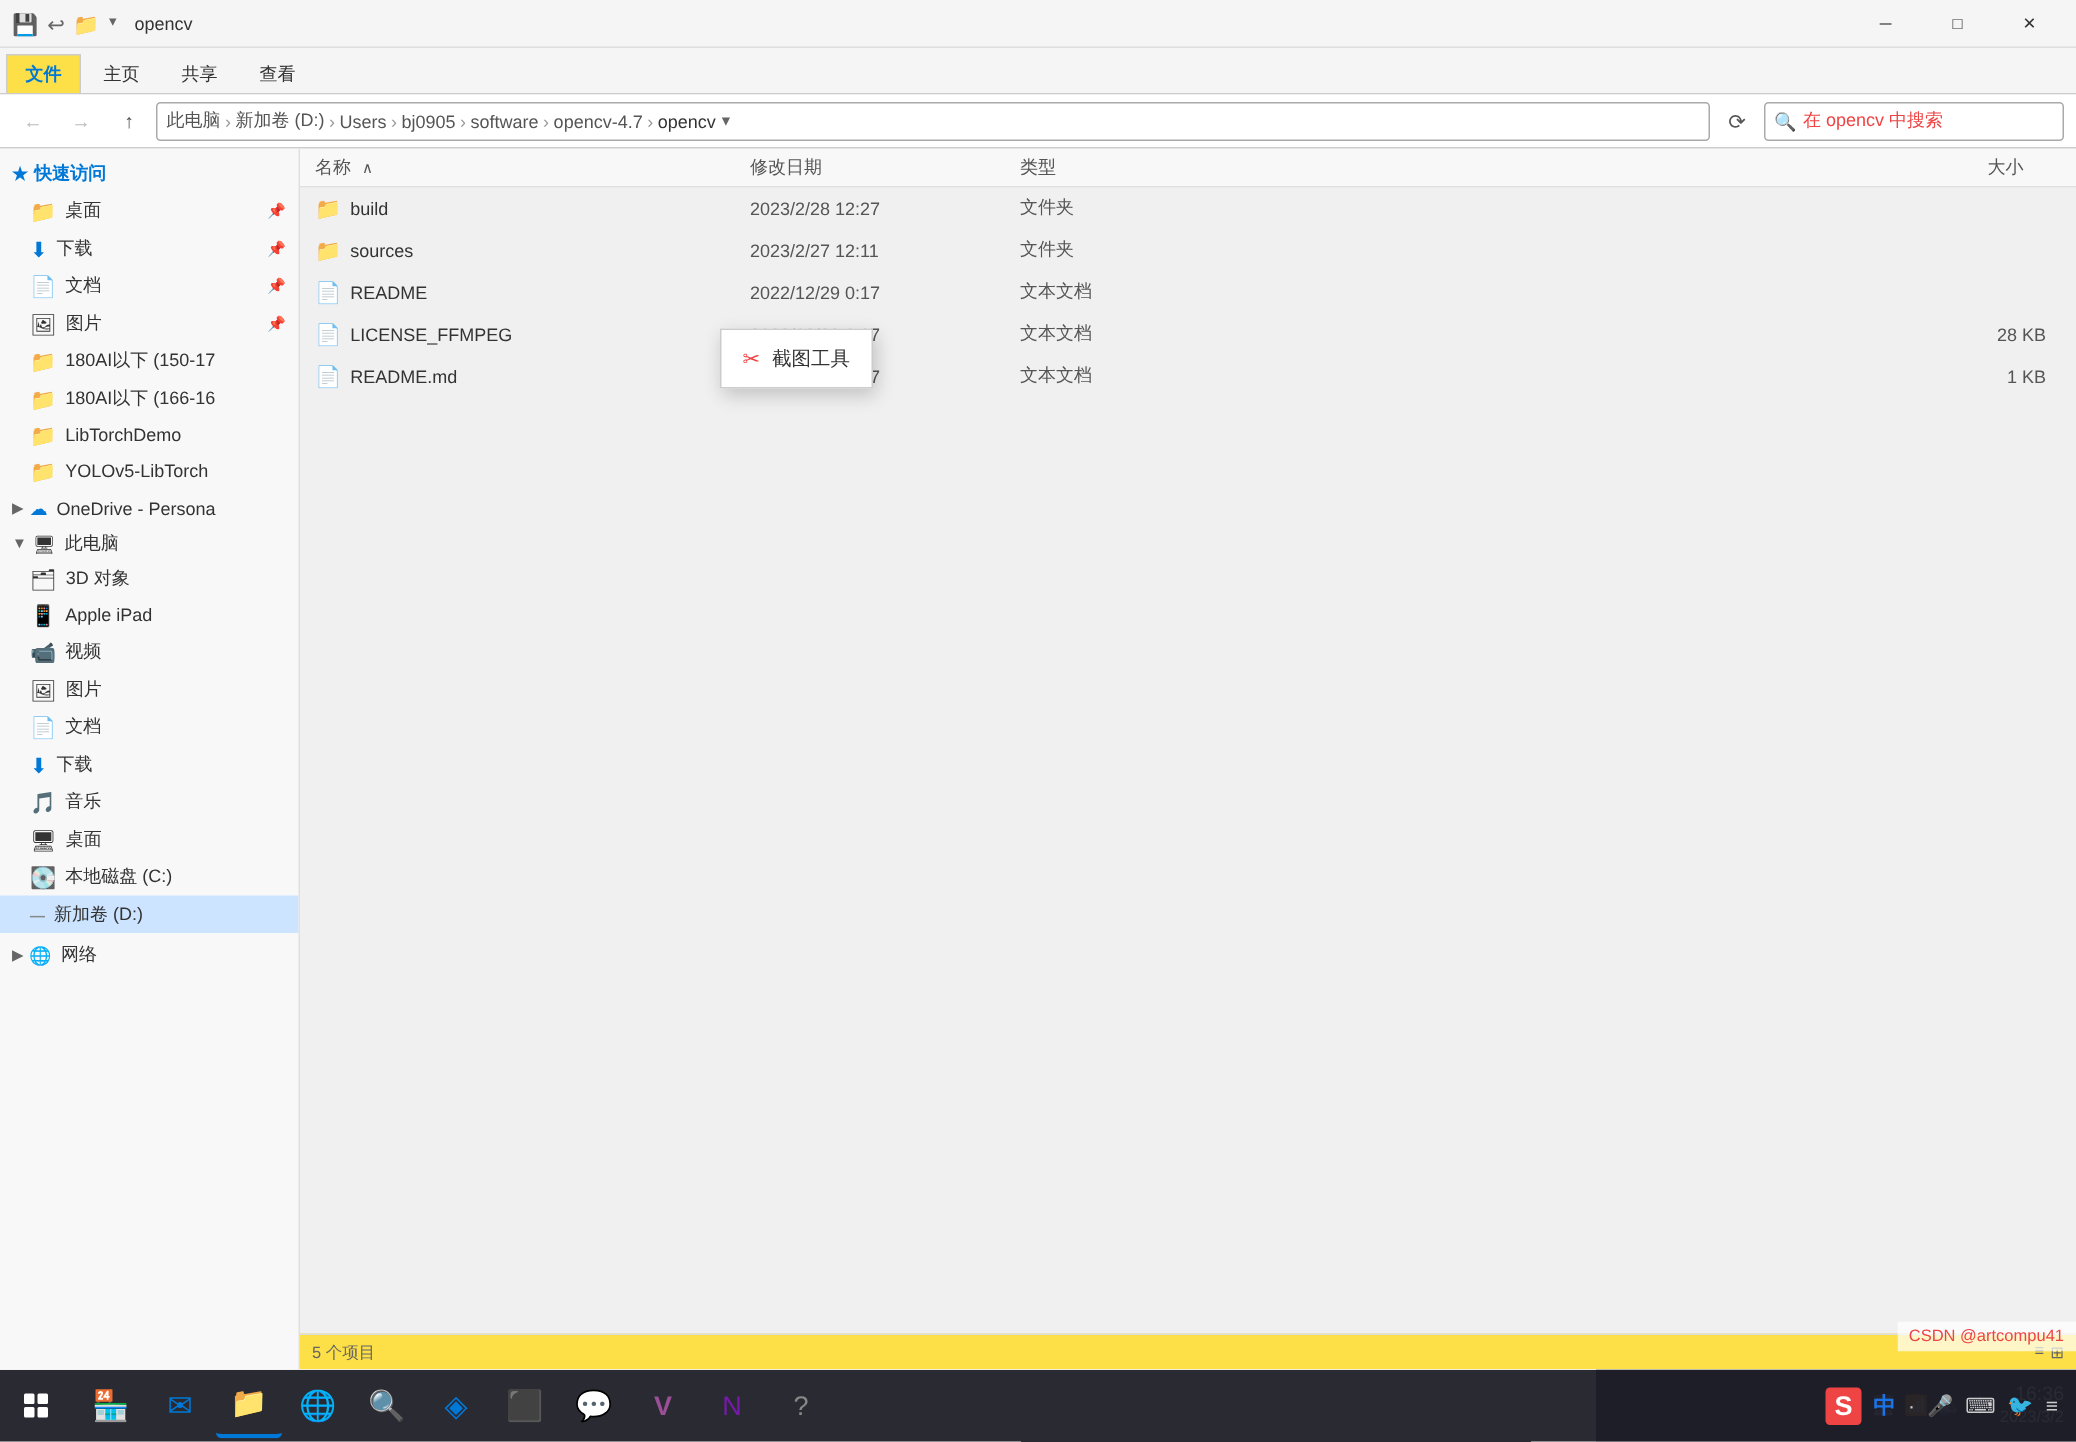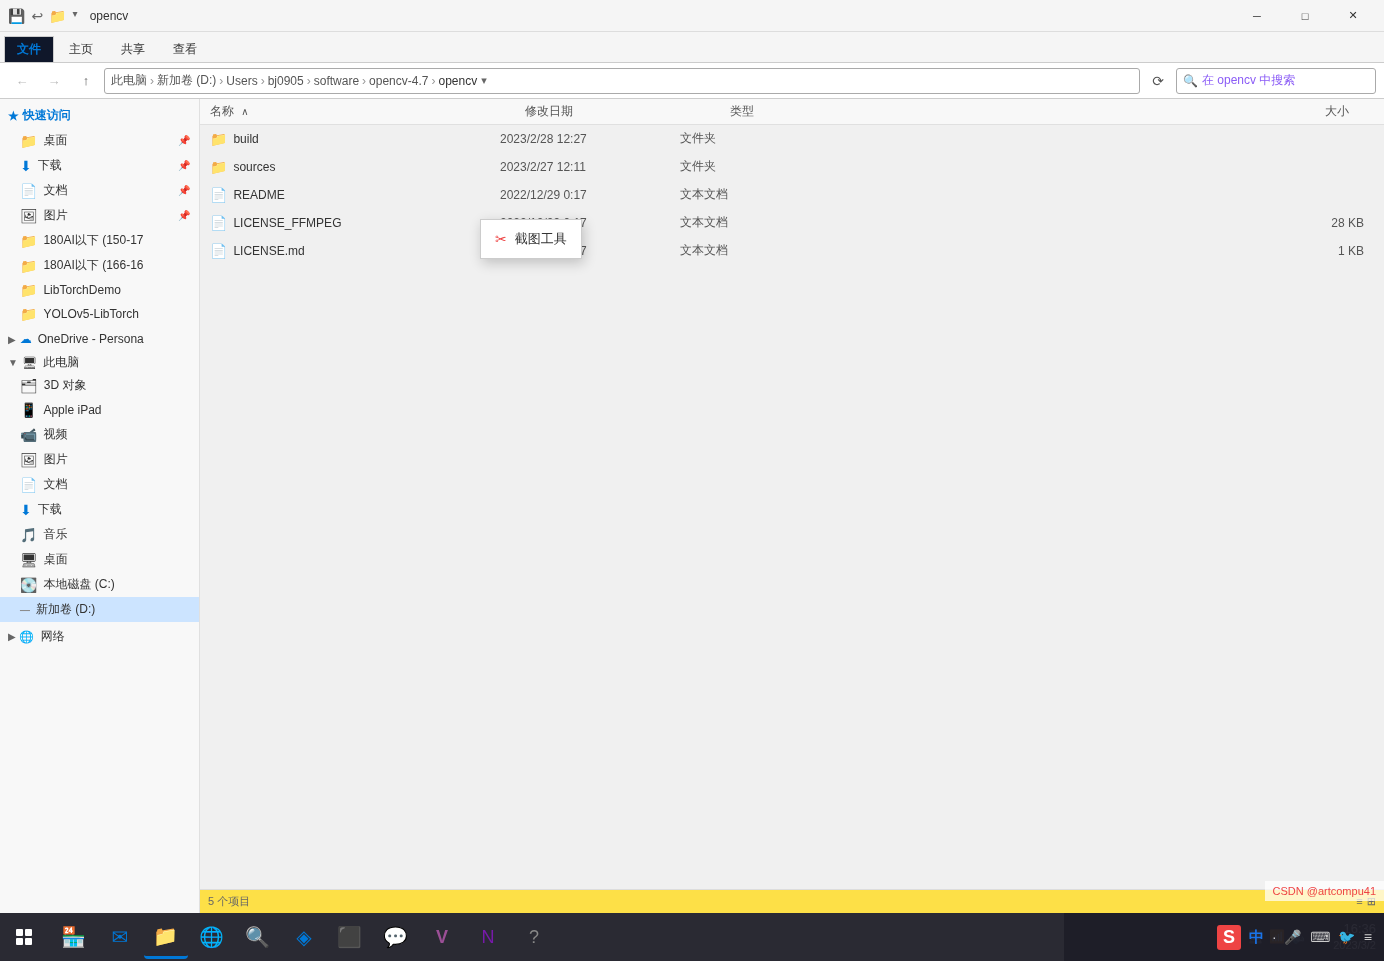--- a/index.html
+++ b/index.html
@@ -35,21 +35,21 @@
       padding: 4px 12px;
       font-size: 12px;
       cursor: pointer;
       border: 1px solid transparent;
       border-bottom: none;
       margin-right: 2px;
       background: transparent;
       color: #333;
     }
     .ribbon-tab.active {
-      background: #0f172a;
+      background: #fde047;
       border-color: #ccc;
       color: #0078d7;
       font-weight: bold;
     }
 
     
     .address-bar-row {
       height: 36px;
       background: white;
       border-bottom: 1px solid #ccc;
@@ -148,21 +148,20 @@
       position: relative;
     }
     .column-header-row {
       height: 26px;
       display: flex;
       align-items: center;
       border-bottom: 1px solid #e0e0e0;
       background: #f8f8f8;
       font-size: 12px;
       color: #555;
-      gap: 25px;
     }
     .col-name { width: 300px; padding-left: 10px; cursor: pointer; }
     .col-sort-arrow { font-size: 10px; margin-left: 4px; }
     .col-date { width: 180px; cursor: pointer; }
     .col-type { width: 120px; cursor: pointer; }
     .col-size { flex: 1; text-align: right; padding-right: 35px; cursor: pointer; }
     
     .file-list { flex: 1; overflow-y: auto; }
     .file-item {
       display: flex;
@@ -323,21 +322,21 @@
       <span style="color:#555;">software</span>
       <span class="path-sep"> › </span>
       <span style="color:#555;">opencv-4.7</span>
       <span class="path-sep"> › </span>
       <span class="path-current">opencv</span>
       <span class="address-arrow">▾</span>
     </div>
     <div class="refresh-btn">⟳</div>
     <div class="search-box">
       <span class="search-box-icon">🔍</span>
-      <span style="color:#8b5cf6;">在 opencv 中搜索</span>
+      <span style="color:#ef4444;">在 opencv 中搜索</span>
     </div>
   </div>
 
   <div class="window-body">
 
     <div class="sidebar">
 
       <div class="sidebar-section-header">
         <span class="star-icon">★</span>
         <span>快速访问</span>
@@ -493,21 +492,21 @@
             <span>LICENSE_FFMPEG</span>
           </div>
           <div class="file-date">2022/12/29 0:17</div>
           <div class="file-type">文本文档</div>
           <div class="file-size">28 KB</div>
         </div>
 
         <div class="file-item">
           <div class="file-name">
             <span class="file-icon file-icon-doc">📄</span>
-            <span>LICENSE.md</span>
+            <span>README.md</span>
           </div>
           <div class="file-date">2022/12/29 0:17</div>
           <div class="file-type">文本文档</div>
           <div class="file-size">1 KB</div>
         </div>
       </div>
 
       <div class="screenshot-tooltip">
         <div class="screenshot-tooltip-item">
           <span class="screenshot-tooltip-icon">✂</span>

